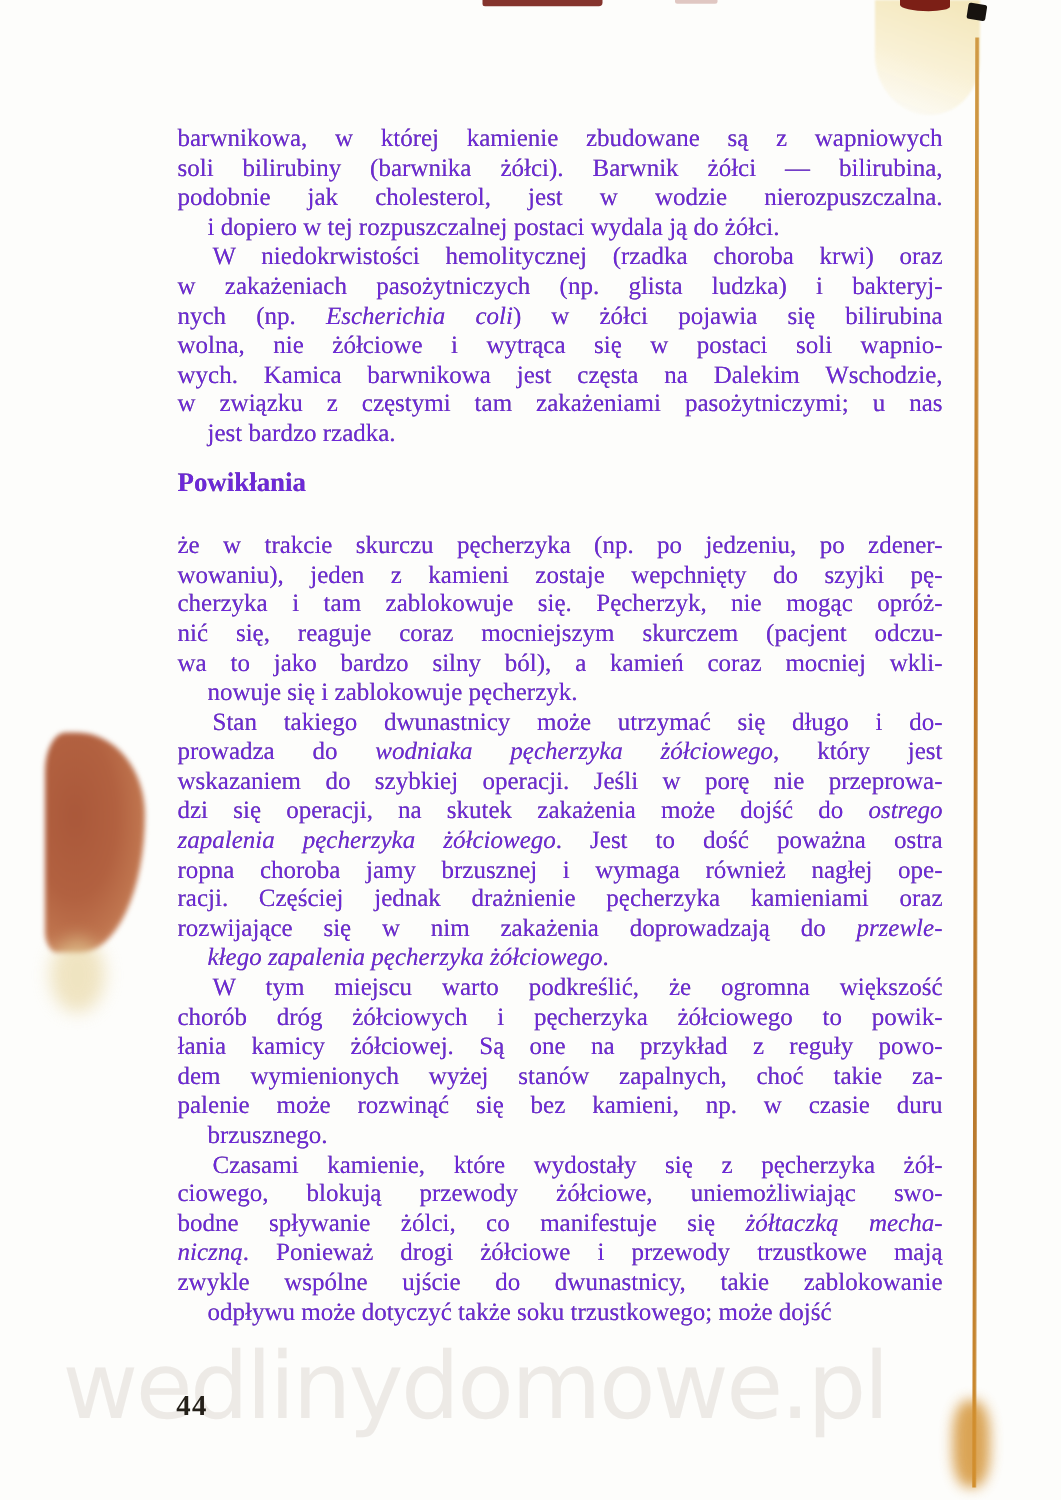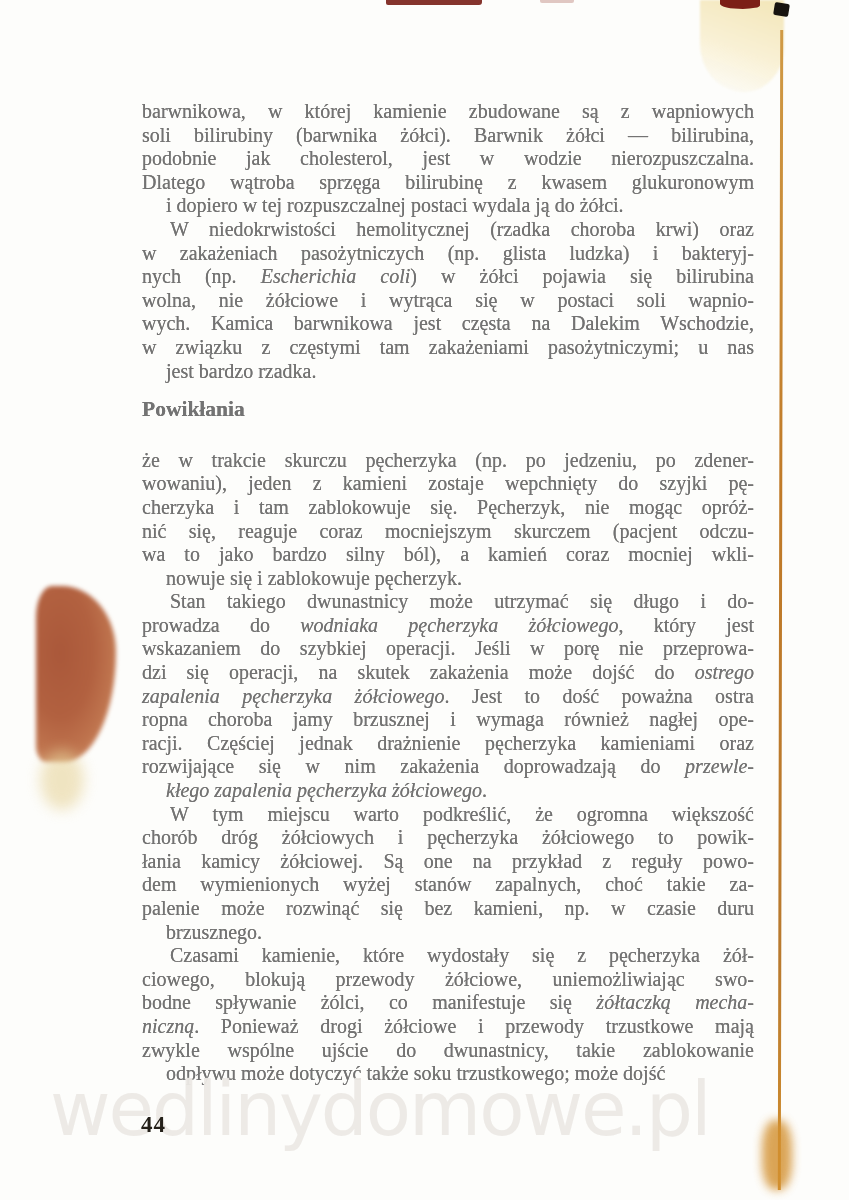--- a/index.html
+++ b/index.html
@@ -6,21 +6,21 @@
   body{
     width:849px;height:1200px;overflow:hidden;position:relative;
     background:#ffffff;
     font-family:"Liberation Serif", serif;
   }
   .photo{position:absolute;inset:0;background:#fdfdfb;}
 
   
   .text-block{
     position:absolute;left:142px;top:100px;width:612px;
-    font-size:20px;line-height:23.6px;color:#737373;
+    font-size:20px;line-height:23.6px;color:#6d28d9;
     text-shadow:0 0 .5px rgba(33,30,27,.6);
     z-index:5;
   }
   .para{margin:0;}
   .line{
     text-align:justify;
     text-align-last:justify;
     -moz-text-align-last:justify;
   }
   .line.last{text-align-last:left;margin-left:24px;-moz-text-align-last:left;}
@@ -124,21 +124,20 @@
   <div class="corner-chip"></div>
   <div class="thumb"></div>
   <div class="thumb-smear"></div>
   <div class="bottom-bar"></div>
 
   <div class="text-block">
       <div class="para">
         <div class="line">barwnikowa, w której kamienie zbudowane są z wapniowych</div>
         <div class="line">soli bilirubiny (barwnika żółci). Barwnik żółci — bilirubina,</div>
         <div class="line">podobnie jak cholesterol, jest w wodzie nierozpuszczalna.</div>
-        <div class="line">Dlatego wątroba sprzęga bilirubinę z kwasem glukuronowym</div>
         <div class="line last">i dopiero w tej rozpuszczalnej postaci wydala ją do żółci.</div>
       </div>
       <div class="para indent">
         <div class="line">W niedokrwistości hemolitycznej (rzadka choroba krwi) oraz</div>
         <div class="line">w zakażeniach pasożytniczych (np. glista ludzka) i bakteryj-</div>
         <div class="line">nych (np. <i>Escherichia coli</i>) w żółci pojawia się bilirubina</div>
         <div class="line">wolna, nie żółciowe i wytrąca się w postaci soli wapnio-</div>
         <div class="line">wych. Kamica barwnikowa jest częsta na Dalekim Wschodzie,</div>
         <div class="line">w związku z częstymi tam zakażeniami pasożytniczymi; u nas</div>
         <div class="line last">jest bardzo rzadka.</div>

